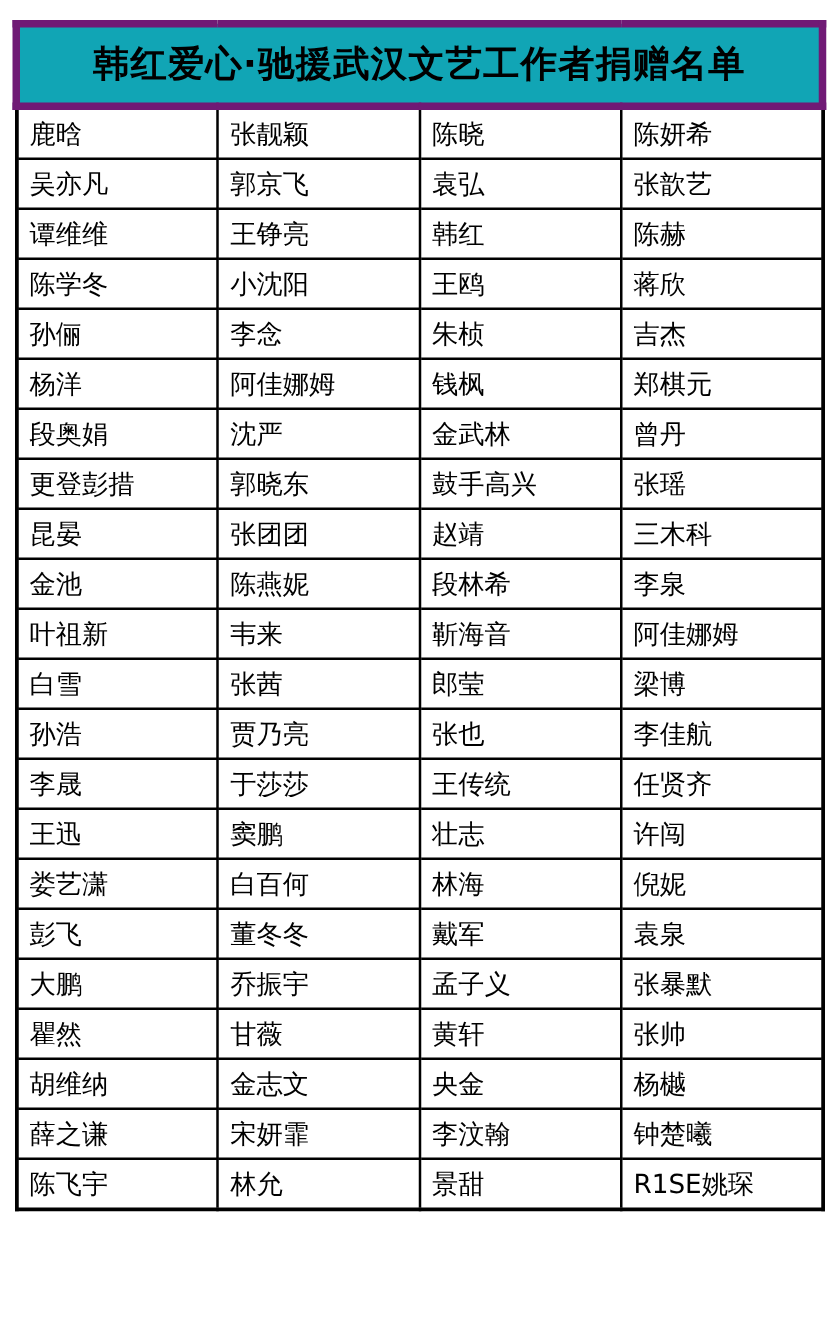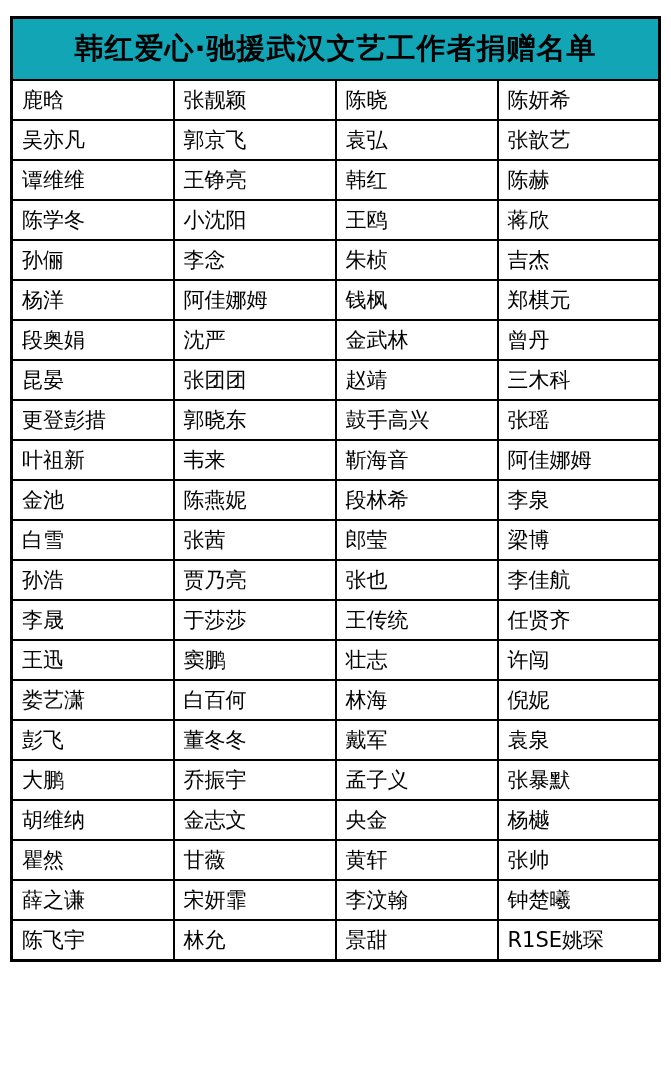--- a/index.html
+++ b/index.html
@@ -20,21 +20,21 @@
   table.donor-table {
     border-collapse: collapse;
     table-layout: fixed;
     width: 651px;
     border: 3px solid #000000;
   }
   table.donor-table col { width: 25%; }
   th.title-cell {
     background: #11a5b5;
     color: #000000;
-    border: 1px solid #701a75;
+    border: 6px solid #701a75;
     height: 60px;
     font-size: 29px;
     font-weight: bold;
     text-align: center;
     vertical-align: middle;
     letter-spacing: 1px;
     padding: 0;
   }
   td.name-cell {
     border: 2px solid #000000;
@@ -104,44 +104,44 @@
           <td class="name-cell">钱枫</td>
           <td class="name-cell">郑棋元</td>
         </tr>
         <tr>
           <td class="name-cell">段奥娟</td>
           <td class="name-cell">沈严</td>
           <td class="name-cell">金武林</td>
           <td class="name-cell">曾丹</td>
         </tr>
         <tr>
+          <td class="name-cell">更登彭措</td>
+          <td class="name-cell">郭晓东</td>
+          <td class="name-cell">鼓手高兴</td>
+          <td class="name-cell">张瑶</td>
+        </tr>
+        <tr>
           <td class="name-cell">昆晏</td>
           <td class="name-cell">张团团</td>
           <td class="name-cell">赵靖</td>
           <td class="name-cell">三木科</td>
         </tr>
         <tr>
-          <td class="name-cell">更登彭措</td>
-          <td class="name-cell">郭晓东</td>
-          <td class="name-cell">鼓手高兴</td>
-          <td class="name-cell">张瑶</td>
+          <td class="name-cell">金池</td>
+          <td class="name-cell">陈燕妮</td>
+          <td class="name-cell">段林希</td>
+          <td class="name-cell">李泉</td>
         </tr>
         <tr>
           <td class="name-cell">叶祖新</td>
           <td class="name-cell">韦来</td>
           <td class="name-cell">靳海音</td>
           <td class="name-cell">阿佳娜姆</td>
         </tr>
         <tr>
-          <td class="name-cell">金池</td>
-          <td class="name-cell">陈燕妮</td>
-          <td class="name-cell">段林希</td>
-          <td class="name-cell">李泉</td>
-        </tr>
-        <tr>
           <td class="name-cell">白雪</td>
           <td class="name-cell">张茜</td>
           <td class="name-cell">郎莹</td>
           <td class="name-cell">梁博</td>
         </tr>
         <tr>
           <td class="name-cell">孙浩</td>
           <td class="name-cell">贾乃亮</td>
           <td class="name-cell">张也</td>
           <td class="name-cell">李佳航</td>
@@ -170,30 +170,30 @@
           <td class="name-cell">戴军</td>
           <td class="name-cell">袁泉</td>
         </tr>
         <tr>
           <td class="name-cell">大鹏</td>
           <td class="name-cell">乔振宇</td>
           <td class="name-cell">孟子义</td>
           <td class="name-cell">张暴默</td>
         </tr>
         <tr>
+          <td class="name-cell">瞿然</td>
+          <td class="name-cell">甘薇</td>
+          <td class="name-cell">黄轩</td>
+          <td class="name-cell">张帅</td>
+        </tr>
+        <tr>
           <td class="name-cell">胡维纳</td>
           <td class="name-cell">金志文</td>
           <td class="name-cell">央金</td>
           <td class="name-cell">杨樾</td>
-        </tr>
-        <tr>
-          <td class="name-cell">瞿然</td>
-          <td class="name-cell">甘薇</td>
-          <td class="name-cell">黄轩</td>
-          <td class="name-cell">张帅</td>
         </tr>
         <tr>
           <td class="name-cell">薛之谦</td>
           <td class="name-cell">宋妍霏</td>
           <td class="name-cell">李汶翰</td>
           <td class="name-cell">钟楚曦</td>
         </tr>
         <tr>
           <td class="name-cell">陈飞宇</td>
           <td class="name-cell">林允</td>

